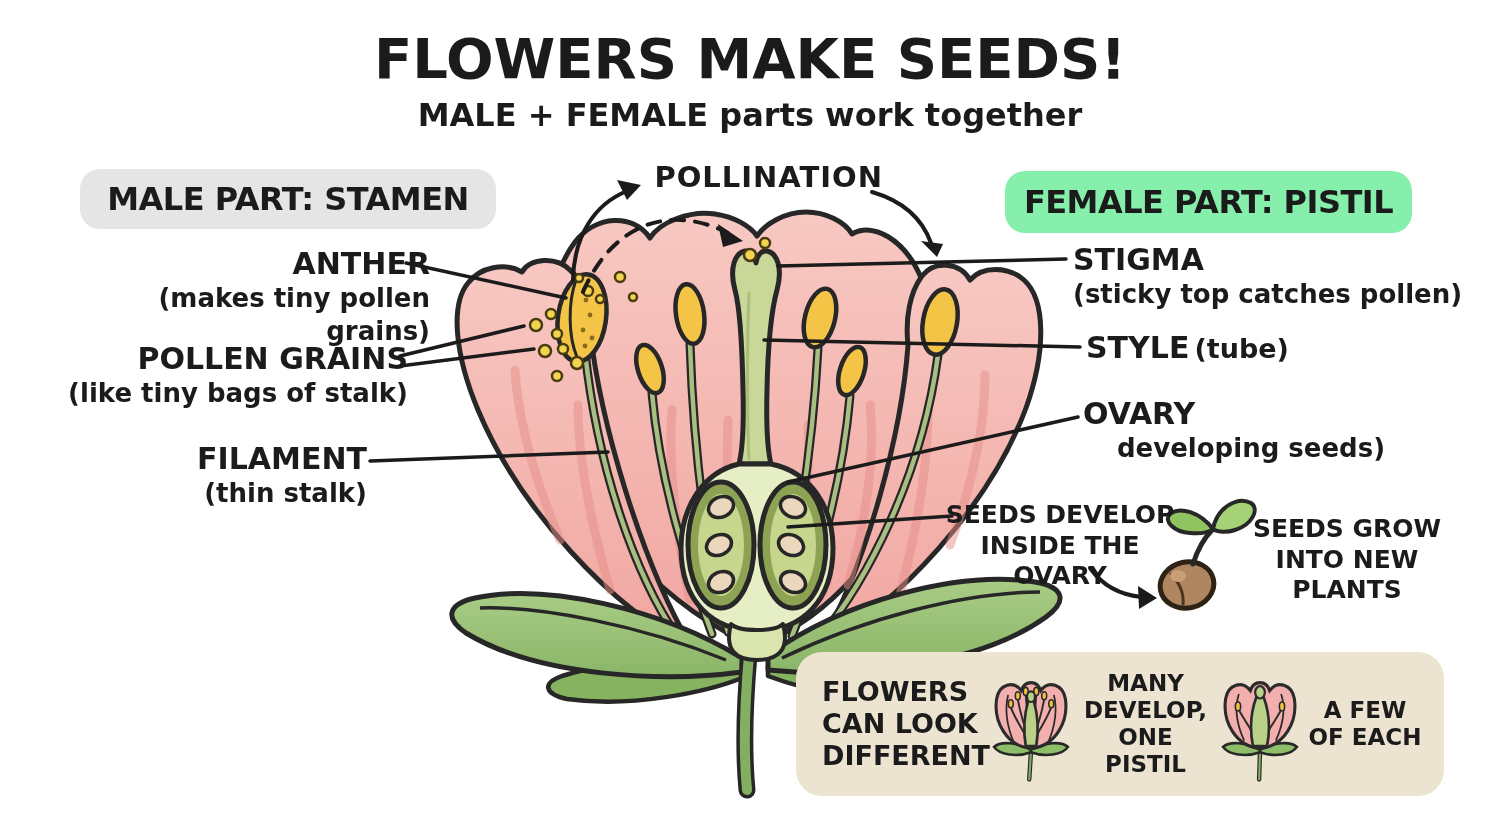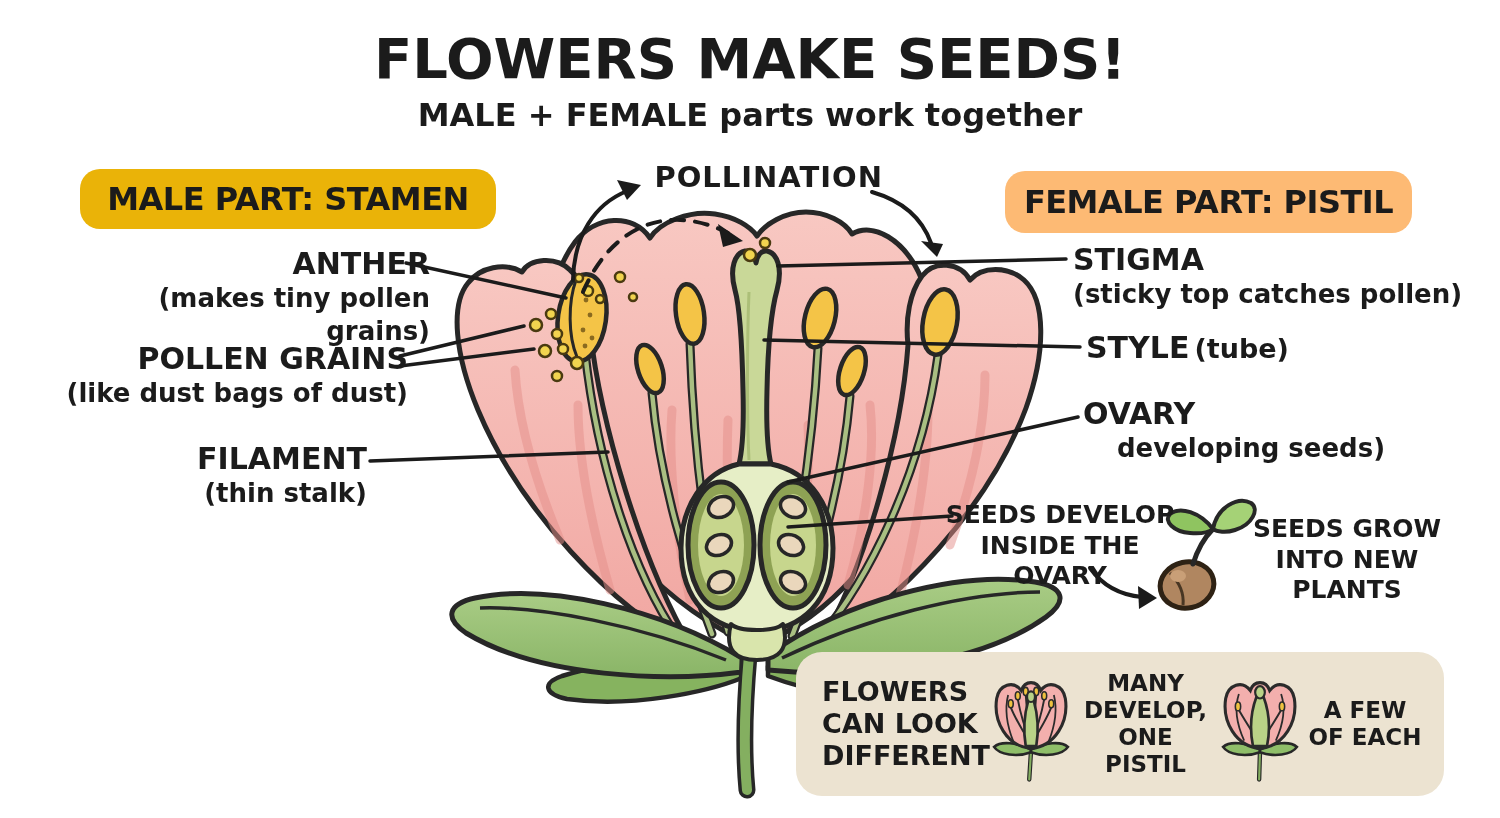--- a/index.html
+++ b/index.html
@@ -6,22 +6,22 @@
   body{
     width:1500px;height:818px;position:relative;background:#ffffff;
     font-family:"DejaVu Sans","Liberation Sans",sans-serif;color:#1b1b1b;overflow:hidden;
   }
   .abs{position:absolute;}
   #scene{position:absolute;left:0;top:0;z-index:1;}
   .txt{z-index:2;}
   #title{left:300px;top:26px;width:900px;text-align:center;font-size:56px;font-weight:700;letter-spacing:0px;}
   #subtitle{left:300px;top:96px;width:900px;text-align:center;font-size:32px;font-weight:700;}
   .hdr{display:flex;align-items:center;justify-content:center;font-size:32px;font-weight:700;letter-spacing:-0.5px;border-radius:20px;}
-  #hdr-male{left:80px;top:169px;width:416px;height:60px;background:#eab308;}
-  #hdr-female{left:1005px;top:171px;width:407px;height:62px;background:#fdba74;}
+  #hdr-male{left:80px;top:169px;width:416px;height:60px;background:#e5e5e5;}
+  #hdr-female{left:1005px;top:171px;width:407px;height:62px;background:#86efac;}
   #pollination{left:628px;top:160px;width:255px;text-align:right;font-size:29px;font-weight:700;letter-spacing:1px;}
   .lbl{line-height:1.16;}
   .lbl.right{text-align:right;}
   .lname{font-size:30px;font-weight:700;line-height:36px;}
   .ldesc{font-size:26px;font-weight:600;line-height:33px;}
   .seednote{font-size:25px;font-weight:700;line-height:1.22;text-align:center;}
   #bottom-box{left:796px;top:652px;width:648px;height:144px;background:#ece3d1;border-radius:26px;
     display:flex;align-items:center;justify-content:space-between;box-sizing:border-box;padding:0 18px 0 26px;z-index:2;}
   .box-title{font-size:27px;font-weight:700;line-height:1.18;width:165px;}
   .box-caption{font-size:23px;font-weight:700;line-height:1.18;text-align:center;}
@@ -191,21 +191,21 @@
 
 <div id="pollination" class="abs txt">POLLINATION</div>
 
 <div class="abs txt lbl right" style="left:60px;top:246px;width:370px">
   <div class="lname">ANTHER</div>
   <div class="ldesc">(makes tiny pollen grains)</div>
 </div>
 
 <div class="abs txt lbl right" style="left:60px;top:341px;width:348px">
   <div class="lname">POLLEN GRAINS</div>
-  <div class="ldesc">(like dust bags of dust)</div>
+  <div class="ldesc">(like tiny bags of stalk)</div>
 </div>
 
 <div class="abs txt lbl right" style="left:60px;top:441px;width:307px">
   <div class="lname">FILAMENT</div>
   <div class="ldesc">(thin stalk)</div>
 </div>
 
 <div class="abs txt lbl" style="left:1073px;top:242px;width:420px">
   <div class="lname">STIGMA</div>
   <div class="ldesc">(sticky top catches pollen)</div>

